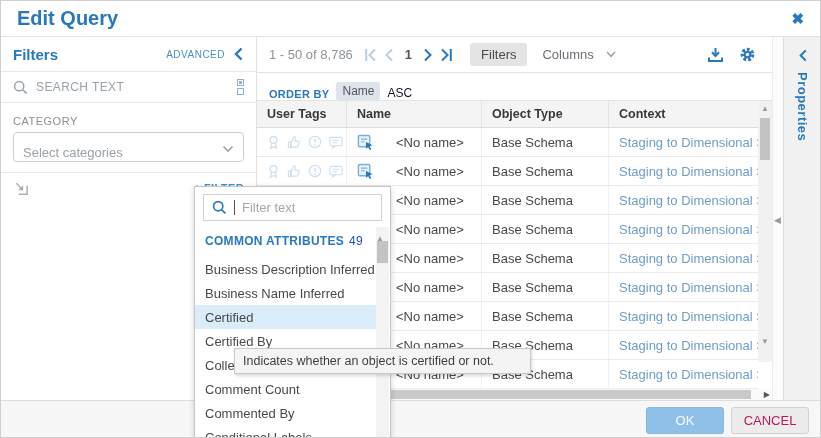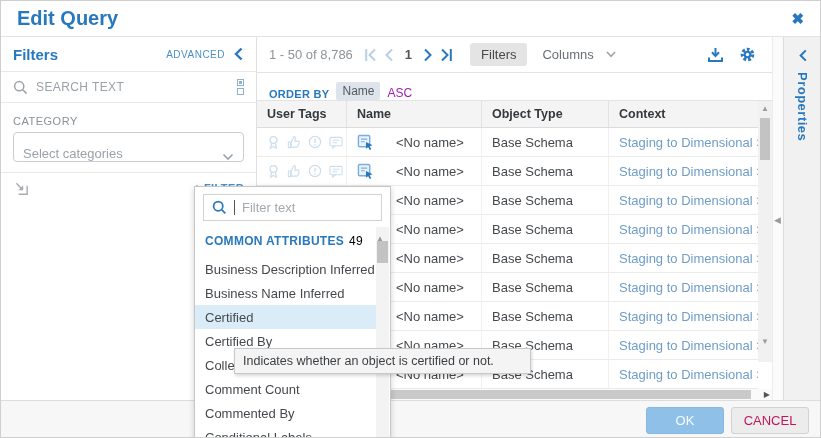--- a/index.html
+++ b/index.html
@@ -18,38 +18,38 @@
   .lp-right { margin-left:auto; display:flex; align-items:center; gap:8px; }
   .advanced { font-size:10px; color:#4a90c4; letter-spacing:.5px; cursor:pointer; }
   .chev-svg { display:inline-block; }
   .search-row { height:31px; display:flex; align-items:center; padding:0 12px; border-bottom:1px solid #e8e8e8; gap:8px; }
   .search-ph { font-size:12px; color:#9aa2aa; letter-spacing:.4px; flex:1; }
   .grid-icon { display:flex; flex-direction:column; gap:2px; }
   .grid-icon .sq { width:7px; height:7px; border:1px solid #8fb0cf; }
   .grid-icon .sq.dot { position:relative; }
   .grid-icon .sq.dot::after { content:""; position:absolute; left:1px; top:1px; width:3px; height:3px; background:#8fb0cf; }
   .cat-label { margin:12px 12px 5px; font-size:11px; color:#8a9096; letter-spacing:.5px; }
-  .cat-select { margin:0 12px; height:30px; border:1px solid #c9ced3; border-radius:4px; display:flex; align-items:flex-end; padding:0 9px; cursor:pointer; }
+  .cat-select { margin:0 12px; height:30px; border:1px solid #c9ced3; border-radius:4px; display:flex; align-items:flex-start; padding:12px 9px; cursor:pointer; }
   .cat-ph { font-size:13px; color:#9aa2aa; flex:1; }
   .filter-row { margin-top:10px; border-top:1px solid #e8e8e8; height:31px; display:flex; align-items:center; padding:0 12px; }
   .add-filter { margin-left:auto; font-size:11px; font-weight:bold; color:#4a90c4; letter-spacing:.4px; cursor:pointer; }
 
   
   .main { position:absolute; left:256px; top:36px; width:515px; height:363px; background:#fff; }
   .toolbar { height:36px; display:flex; align-items:center; gap:7px; padding:0 12px; border-bottom:1px solid #e3e3e3; }
   .pag-text { font-size:13px; color:#8d9399; margin-right:4px; }
   .pag-btn { display:flex; align-items:center; cursor:pointer; }
   .pag-num { font-size:13px; font-weight:bold; color:#555; margin:0 4px; }
   .btn-filters { background:#e4e4e4; border-radius:3px; padding:4px 11px; font-size:13px; color:#47494c; cursor:pointer; margin-left:10px; }
   .columns-btn { display:flex; align-items:center; gap:12px; font-size:13px; color:#6b7076; cursor:pointer; margin-left:8px; }
   .tb-icons { margin-left:auto; display:flex; align-items:center; gap:15px; padding-right:4px; }
   .order-bar { height:28px; display:flex; align-items:flex-end; gap:7px; padding:0 12px; border-bottom:1px solid #e3e3e3; }
   .order-label { font-size:11px; font-weight:bold; color:#2878be; letter-spacing:.3px; }
   .order-chip { background:#dde4ec; border-radius:2px; padding:2px 6px; font-size:12px; color:#55595e; }
-  .order-dir { font-size:12px; color:#a21caf; }
+  .order-dir { font-size:12px; color:#0f172a; }
 
   
   .tbl { position:absolute; left:0; top:64px; width:501px; }
   .tbl-head { display:flex; height:27px; background:#f4f4f4; border-bottom:1px solid #dcdcdc; }
   .th { font-size:12.5px; font-weight:bold; color:#35393d; display:flex; align-items:center; padding:0 10px; border-right:1px solid #e2e2e2; }
   .tbl-body .tr { display:flex; height:29px; border-bottom:1px solid #ebebeb; background:#fff; }
   .td { display:flex; align-items:center; padding:0 10px; border-right:1px solid #f0f0f0; overflow:hidden; white-space:nowrap; }
   .c-tags { width:90px; } .c-name { width:135px; } .c-type { width:127px; } .c-ctx { width:149px; border-right:none; }
   .td.c-name { font-size:13px; color:#45494d; gap:22px; }
   .td.c-type { font-size:13px; color:#45494d; }
@@ -75,21 +75,21 @@
   .btn { height:27px; width:78px; border-radius:3px; font-size:13px; display:flex; align-items:center; justify-content:center; cursor:pointer; font-family:inherit; }
   .btn-ok { background:#8fc0e8; color:#f8fbfe; border:1px solid #85b8e2; }
   .btn-cancel { background:#ececec; color:#be185d; border:1px solid #d2d2d2; }
 
   
   .dropdown { position:absolute; left:193px; top:185px; width:197px; height:253px; background:#fff; border:1px solid #c6c6c6; box-shadow:0 2px 6px rgba(0,0,0,.18); z-index:30; overflow:hidden; }
   .dd-search { position:absolute; left:8px; top:7px; right:8px; height:27px; border:1px solid #d2d2d2; display:flex; align-items:center; gap:7px; padding:0 8px; }
   .dd-ph { font-size:13px; color:#a3a9af; }
   .caret { width:1px; height:15px; background:#555; }
   .dd-group { position:absolute; left:10px; top:47px; font-size:12px; font-weight:bold; color:#2878be; letter-spacing:.3px; }
-  .dd-count { font-weight:normal; color:#000000; margin-left:5px; }
+  .dd-count { font-weight:normal; color:#1d4ed8; margin-left:5px; }
   .dd-list { position:absolute; left:0; top:70px; right:14px; }
   .dd-item { height:24px; display:flex; align-items:center; padding:0 10px; font-size:13px; color:#45494d; cursor:pointer; white-space:nowrap; }
   .dd-item.selected { background:#d9ecf8; }
   .dd-scroll { position:absolute; right:1px; top:40px; bottom:0; width:13px; background:#f3f3f3; }
   .dd-scroll .arr { width:13px; text-align:center; font-size:8px; color:#9b9b9b; }
   .dd-thumb { position:absolute; left:1px; top:14px; width:11px; height:22px; background:#c3c3c3; }
 
   
   .tooltip { position:absolute; left:233px; top:347px; width:297px; height:26px; background:#f4f4f4; border:1px solid #c8c8c8; box-shadow:1px 2px 3px rgba(0,0,0,.15); display:flex; align-items:center; padding:0 8px; font-size:12.5px; color:#3b3f43; z-index:40; white-space:nowrap; }
 

